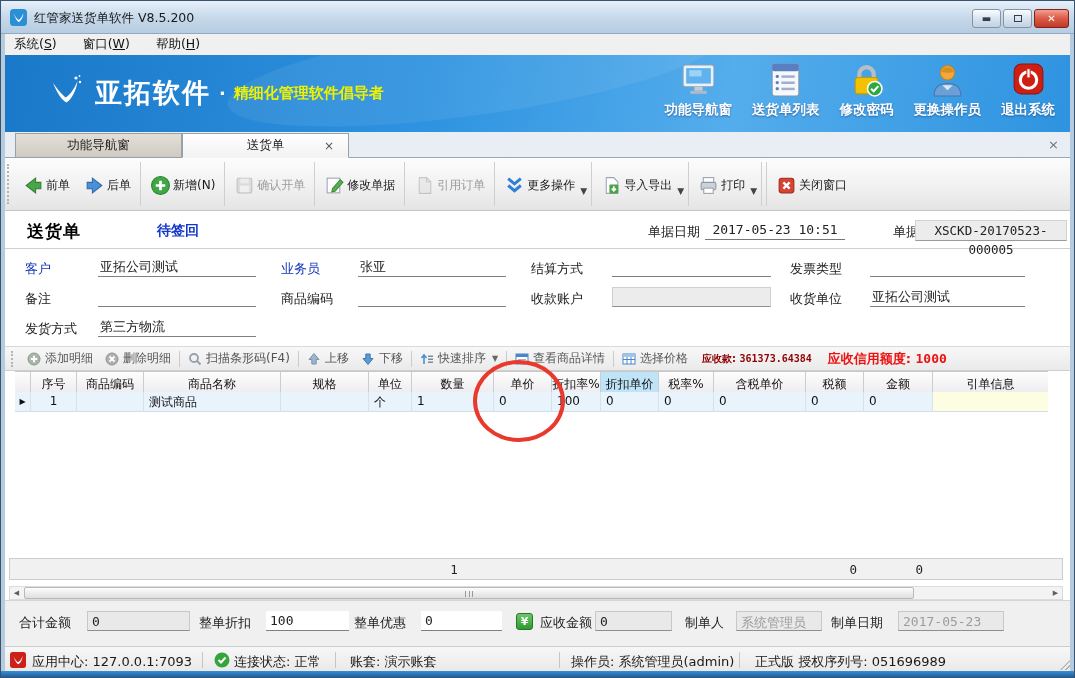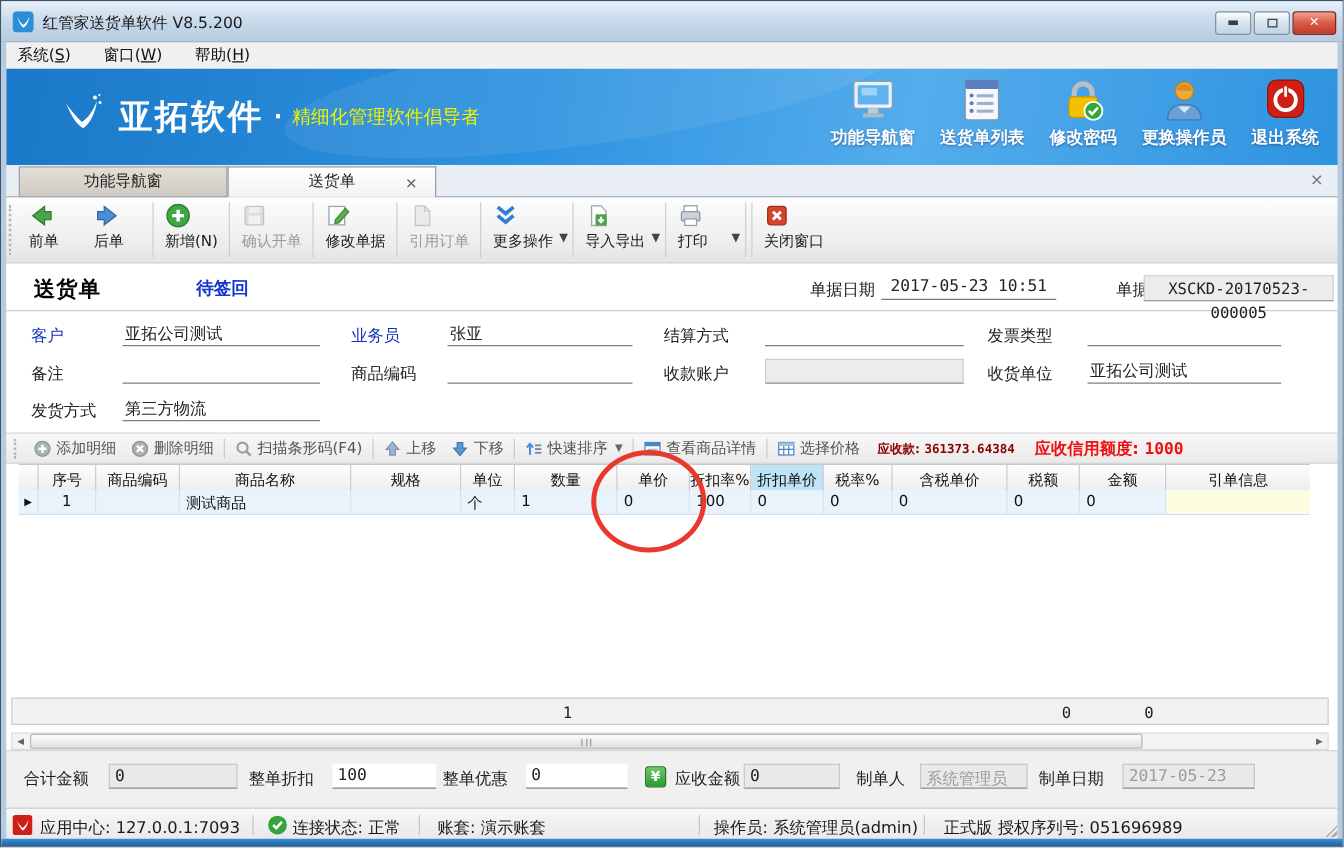--- a/index.html
+++ b/index.html
@@ -26,41 +26,41 @@
   .menuitem .u { text-decoration:underline; }
 
   
   .banner { position:absolute; left:4px; top:54px; width:1066px; height:77px;
     background:linear-gradient(100deg,#1a78c8,#2e93e0 40%,#54adec 68%,#2e93e0); overflow:hidden; }
   .banner .shine { position:absolute; left:220px; top:-30px; width:500px; height:90px; background:rgba(255,255,255,.07); transform:rotate(-8deg); border-radius:50%; }
   .brandwrap { position:absolute; left:44px; top:18px; display:flex; align-items:center; }
   .brandmark { width:34px; height:40px; }
   .brandname { margin-left:12px; font-size:27px; font-weight:bold; color:#fff; letter-spacing:2px; }
   .branddot { margin:0 8px; color:#fff; font-size:18px; font-weight:bold; }
-  .slogan { font-size:15px; font-weight:normal; color:#eef200; }
+  .slogan { font-size:15px; font-weight:bold; color:#eef200; }
   .bannerbtns { position:absolute; right:16px; top:8px; display:flex; align-items:flex-end; gap:20px; }
   .bbtn { display:flex; flex-direction:column; align-items:center; gap:3px; cursor:pointer; }
   .bbtn svg { width:37px; height:35px; }
   .bbtn .blabel { color:#fff; font-weight:bold; font-size:13.5px; white-space:nowrap; text-shadow:0 1px 2px rgba(0,0,60,.4); }
 
   
   .tabstrip { position:absolute; left:4px; top:131px; width:1066px; height:26px; background:#e9eef4; border-bottom:1px solid #9aa6b2; }
   .tab { position:absolute; top:1px; height:25px; display:flex; align-items:center; justify-content:center;
     font-size:12.5px; border:1px solid #98a0a8; }
   .tab.inactive { left:10px; width:167px; background:linear-gradient(#e3dfd7,#cfcbc2); color:#222; }
   .tab.active { left:177px; width:167px; background:linear-gradient(#ffffff,#f2f2f2); border-bottom:1px solid #f5f5f5; z-index:2; }
   .tab .tabclose { position:absolute; right:14px; color:#555; font-size:12px; }
   .strip-close { position:absolute; right:12px; top:5px; color:#6a737c; font-size:13px; }
 
   
   .toolbar { position:absolute; left:4px; top:157px; width:1066px; height:53px;
     background:linear-gradient(#fdfdfd,#ededed 70%,#e4e4e4); border-bottom:1px solid #c5c5c5;
     display:flex; align-items:stretch; }
   .tgrip { width:7px; margin:6px 2px; border-left:2px dotted #b4b4b4; }
-  .tbtn { position:relative; min-width:52px; padding:4px 7px 2px; display:flex; flex-direction:column; align-items:flex-start; justify-content:flex-start; gap:2px; }
+  .tbtn { position:relative; min-width:52px; padding:4px 7px 2px; display:flex; flex-direction:row; align-items:center; justify-content:flex-start; gap:2px; }
   .tbtn svg { width:21px; height:21px; }
   .tbtn .tlabel { font-size:12px; color:#1a1a1a; white-space:nowrap; }
   .tbtn.disabled .tlabel { color:#9b9b9b; }
   .tbtn.disabled svg { opacity:.55; filter:grayscale(1); }
   .tsep { width:1px; background:#cfcfcf; margin:4px 2px; }
   .ddarrow { font-size:9px; color:#444; align-self:center; margin:14px 2px 0 -2px; }
 
   
   .main-white { position:absolute; left:4px; top:210px; width:1066px; height:389px; background:#fff; }
   .docheader { position:absolute; left:4px; top:210px; width:1066px; height:38px; border-bottom:1px solid #cfcfcf; background:#fff; }

